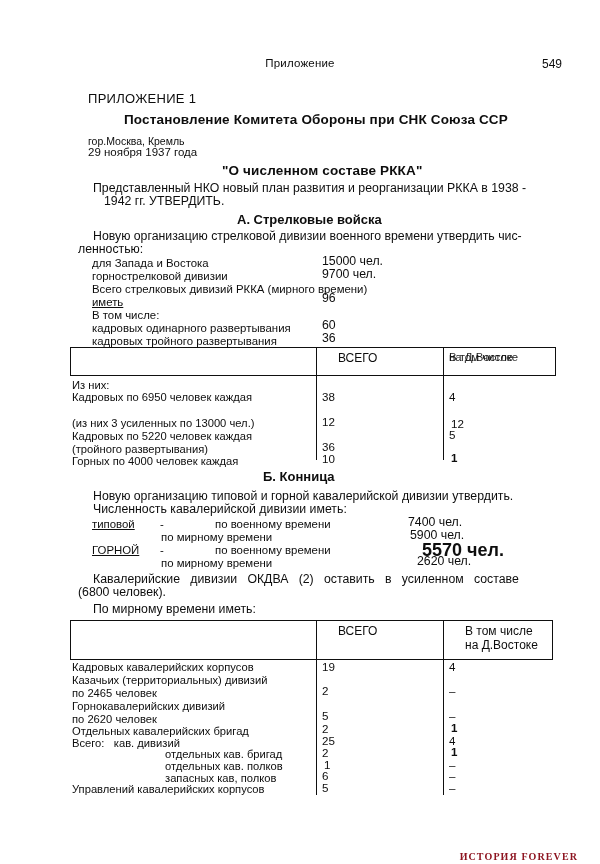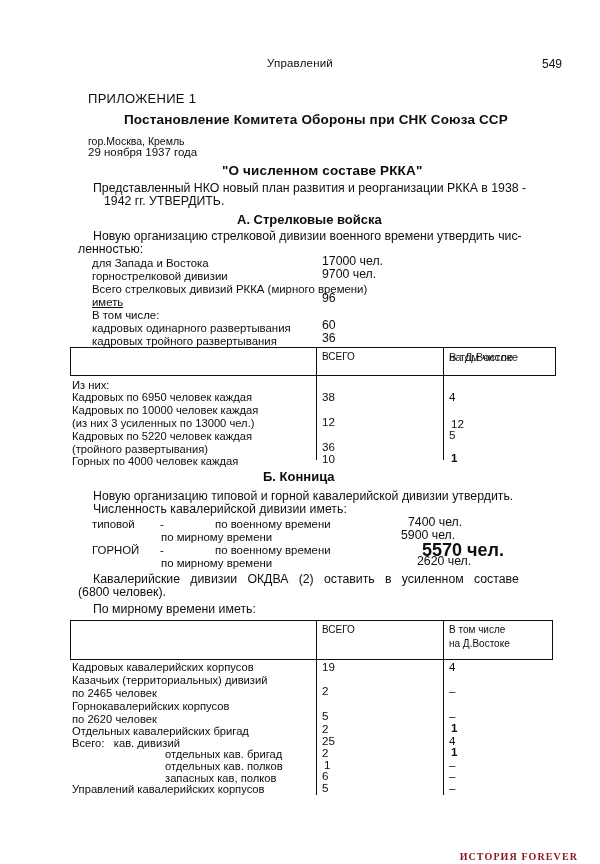--- a/index.html
+++ b/index.html
@@ -40,42 +40,42 @@
     top: 0;
     font-size: 12px;
   }
 
   
   .t {
     position: absolute;
     white-space: pre;
     line-height: 1.06;
   }
-  .u { }
+  .u { text-decoration: underline; }
 
   .h-appendix { font-size: 13px; letter-spacing: .3px; }
   .h-center-bold { font-size: 13.5px; font-weight: bold; letter-spacing: .15px; }
   .h-sub-bold { font-size: 13px; font-weight: bold; }
   .small-meta { font-size: 10.5px; }
   .body-t { font-size: 12.3px; }
   .body-s { font-size: 11.4px; }
 
   
   .tbl-head-box {
     position: absolute;
     border: 1.4px solid #0f0f0f;
     box-sizing: border-box;
   }
   .vline {
     position: absolute;
     width: 0;
     border-left: 1.4px solid #0f0f0f;
   }
 
-  .cell-h { font-size: 10px; position: absolute; white-space: pre; }
+  .cell-h { font-size: 12px; position: absolute; white-space: pre; margin-left: 16px; }
   .cell { font-size: 11.2px; position: absolute; white-space: pre; }
   .cell-n { font-size: 11.6px; position: absolute; white-space: pre; }
 
   
   .overlap-wrap {
     position: absolute;
     width: 110px;
     height: 14px;
   }
   .overlap-wrap span {
@@ -98,21 +98,21 @@
     color: #8d1420;
     font-family: "Liberation Serif", serif;
   }
 </style>
 </head>
 <body>
 
 <div id="page">
 
   <div class="running-head">
-    <div class="rh-title">Управлений</div>
+    <div class="rh-title">Приложение</div>
     <div class="rh-page">549</div>
   </div>
 
   <div class="t h-appendix" style="left:88px; top:92px;">ПРИЛОЖЕНИЕ 1</div>
 
   <div class="t h-center-bold" style="left:124px; top:113px;">Постановление Комитета Обороны при СНК Союза ССР</div>
 
   <div class="t small-meta" style="left:88px; top:136px;">гор.Москва, Кремль</div>
   <div class="t small-meta" style="left:88px; top:146px; font-size:11.5px;">29 ноября 1937 года</div>
 
@@ -120,21 +120,21 @@
 
   <div class="t body-t" style="left:93px; top:182px;">Представленный НКО новый план развития и реорганизации РККА в 1938 -</div>
   <div class="t body-t" style="left:78px; top:195px;margin-left:26px;">1942 гг. УТВЕРДИТЬ.</div>
 
   <div class="t h-sub-bold" style="left:237px; top:213px;">А. Стрелковые войска</div>
 
   <div class="t body-t" style="left:93px; top:230px;">Новую организацию стрелковой дивизии военного времени утвердить чис-</div>
   <div class="t body-t" style="left:78px; top:243px;">ленностью:</div>
 
   <div class="t body-s" style="left:92px; top:257px;">для Запада и Востока</div>
-  <div class="t body-t" style="left:322px; top:255px;">17000 чел.</div>
+  <div class="t body-t" style="left:322px; top:255px;">15000 чел.</div>
 
   <div class="t body-s" style="left:92px; top:270px;">горнострелковой дивизии</div>
   <div class="t body-t" style="left:322px; top:268px;">9700 чел.</div>
 
   <div class="t body-s" style="left:92px; top:283px;">Всего стрелковых дивизий РККА (мирного времени)</div>
 
   <div class="t body-s" style="left:92px; top:296px;text-decoration:underline;">иметь</div>
   <div class="t body-t" style="left:322px; top:292px;">96</div>
 
   <div class="t body-s" style="left:92px; top:309px;">В том числе:</div>
@@ -158,21 +158,20 @@
 
   <div class="vline" style="left:316px; top:376px; height:84px;"></div>
   <div class="vline" style="left:443px; top:376px; height:84px;"></div>
 
   <div class="cell" style="left:72px; top:379px;">Из них:</div>
 
   <div class="cell" style="left:72px; top:391px;">Кадровых по 6950 человек каждая</div>
   <div class="cell-n" style="left:322px; top:390px;">38</div>
   <div class="cell-n" style="left:449px; top:390px;">4</div>
 
-  <div class="cell" style="left:72px; top:404px;">Кадровых по 10000 человек каждая</div>
 
   <div class="cell" style="left:72px; top:417px;">(из них 3 усиленных по 13000 чел.)</div>
   <div class="cell-n" style="left:322px; top:415px;">12</div>
   <div class="cell-n" style="left:451px; top:417px;">12</div>
 
   <div class="cell" style="left:72px; top:430px;">Кадровых по 5220 человек каждая</div>
   <div class="cell-n" style="left:449px; top:428px;">5</div>
 
   <div class="cell" style="left:72px; top:443px;">(тройного развертывания)</div>
   <div class="cell-n" style="left:322px; top:440px;">36</div>
@@ -185,21 +184,21 @@
 
   <div class="t body-t" style="left:93px; top:503px;">Численность кавалерийской дивизии иметь:</div>
   <div class="t body-t" style="left:93px; top:490px;">Новую организацию типовой и горной кавалерийской дивизии утвердить.</div>
 
   <div class="t body-s u" style="left:92px; top:518px;">типовой</div>
   <div class="t body-s" style="left:160px; top:518px;">-</div>
   <div class="t body-s" style="left:215px; top:518px;">по военному времени</div>
   <div class="t body-t" style="left:408px; top:516px;">7400 чел.</div>
 
   <div class="t body-s" style="left:161px; top:531px;">по мирному времени</div>
-  <div class="t body-t" style="left:401px; top:529px;">5900 чел.</div>
+  <div class="t body-t" style="left:410px; top:529px;">5900 чел.</div>
 
   <div class="t body-s u" style="left:92px; top:544px;">ГОРНОЙ</div>
   <div class="t body-s" style="left:160px; top:544px;">-</div>
   <div class="t body-s" style="left:215px; top:544px;">по военному времени</div>
   <div class="t" style="left:422px; top:541px; font-size:18px; font-weight:bold;">5570 чел.</div>
 
   <div class="t body-s" style="left:161px; top:557px;">по мирному времени</div>
   <div class="t body-t" style="left:417px; top:555px;">2620 чел.</div>
 
   <div class="t body-t" style="left:93px; top:573px;">Кавалерийские   дивизии   ОКДВА   (2)   оставить   в   усиленном   составе</div>
@@ -221,21 +220,21 @@
   <div class="cell" style="left:72px; top:661px;">Кадровых кавалерийских корпусов</div>
   <div class="cell-n" style="left:322px; top:660px;">19</div>
   <div class="cell-n" style="left:449px; top:660px;">4</div>
 
   <div class="cell" style="left:72px; top:674px;">Казачьих (территориальных) дивизий</div>
 
   <div class="cell" style="left:72px; top:687px;">по 2465 человек</div>
   <div class="cell-n" style="left:322px; top:684px;">2</div>
   <div class="cell-n" style="left:449px; top:684px;">–</div>
 
-  <div class="cell" style="left:72px; top:700px;">Горнокавалерийских корпусов</div>
+  <div class="cell" style="left:72px; top:700px;">Горнокавалерийских дивизий</div>
 
   <div class="cell" style="left:72px; top:713px;">по 2620 человек</div>
   <div class="cell-n" style="left:322px; top:709px;">5</div>
   <div class="cell-n" style="left:449px; top:709px;">–</div>
 
   <div class="cell" style="left:72px; top:725px;">Отдельных кавалерийских бригад</div>
   <div class="cell-n" style="left:322px; top:722px;">2</div>
   <div class="cell-n" style="left:451px; top:721px; font-weight:bold;">1</div>
 
   <div class="cell" style="left:72px; top:737px;">Всего:   кав. дивизий</div>

